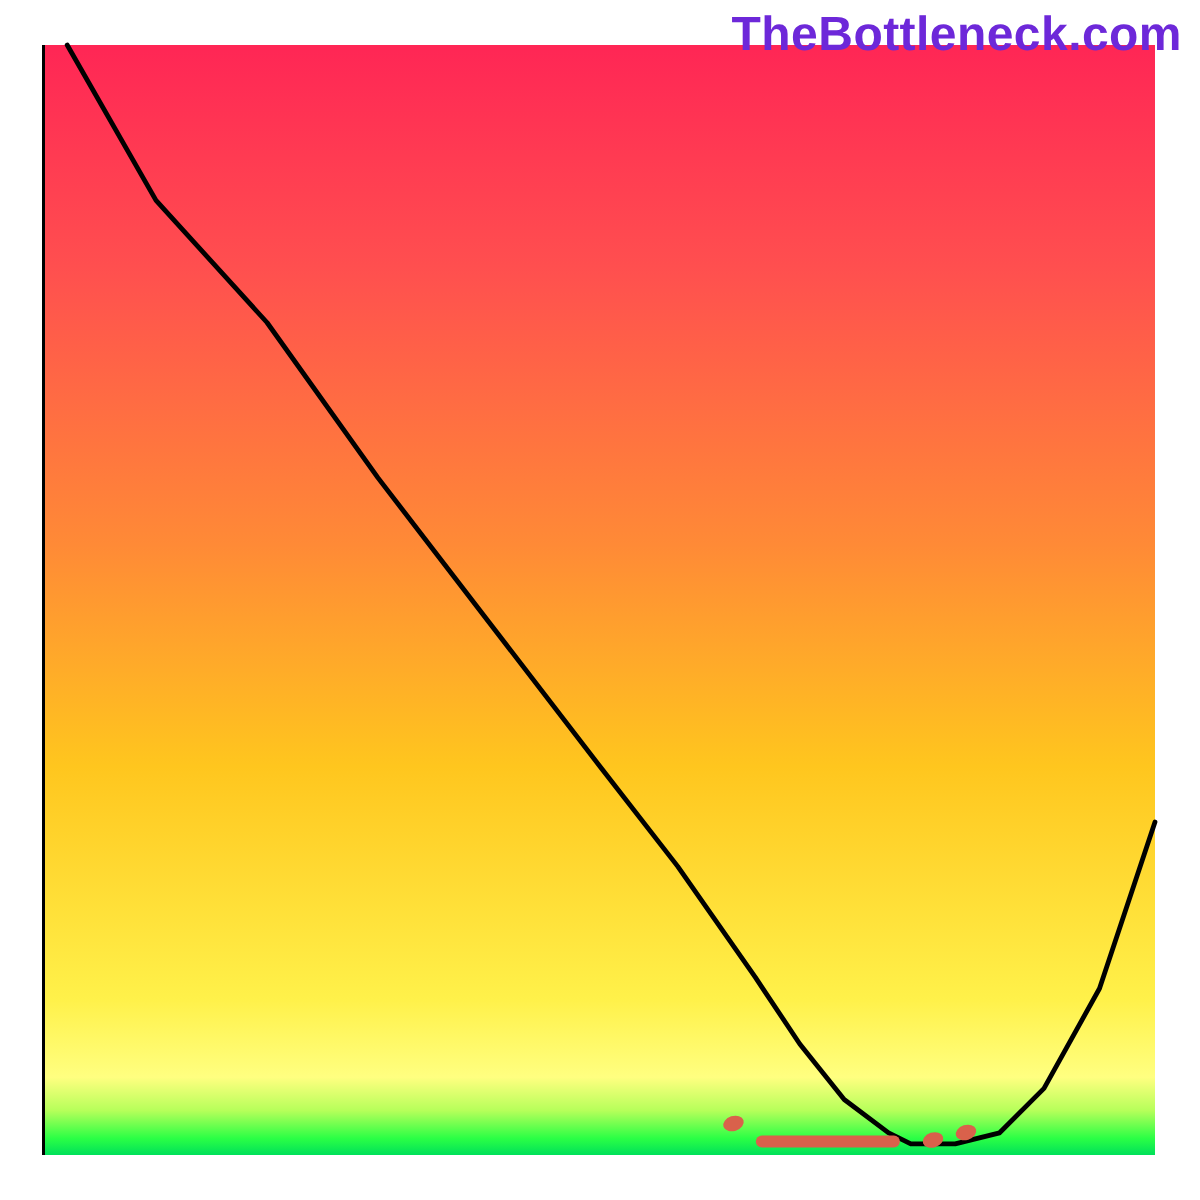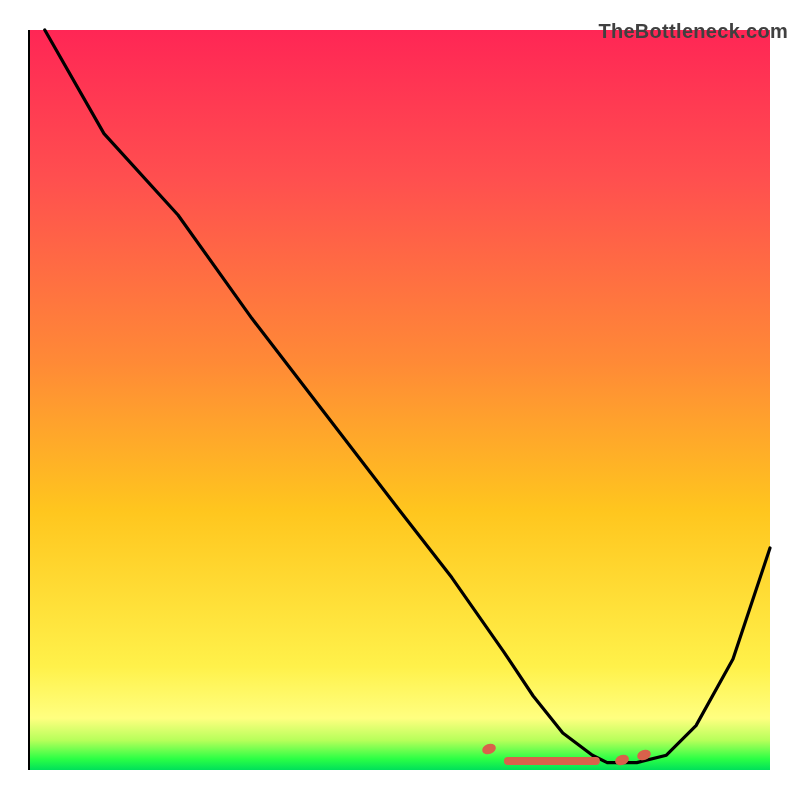--- a/index.html
+++ b/index.html
@@ -13,26 +13,25 @@
   }
   .container {
     position: relative;
     width: 800px;
     height: 800px;
   }
   .watermark {
     position: absolute;
     top: 4px;
     right: 12px;
-    color: #404040;
-    font-size: 20px;
+    color: #6d28d9;
+    font-size: 32px;
     font-weight: 600;
     letter-spacing: 0.3px;
     z-index: 10;
-    margin-top: 16px;
   }
   .plot {
     position: absolute;
     left: 30px;
     top: 30px;
     width: 740px;
     height: 740px;
   }
   .gradient-bg {
     position: absolute;

